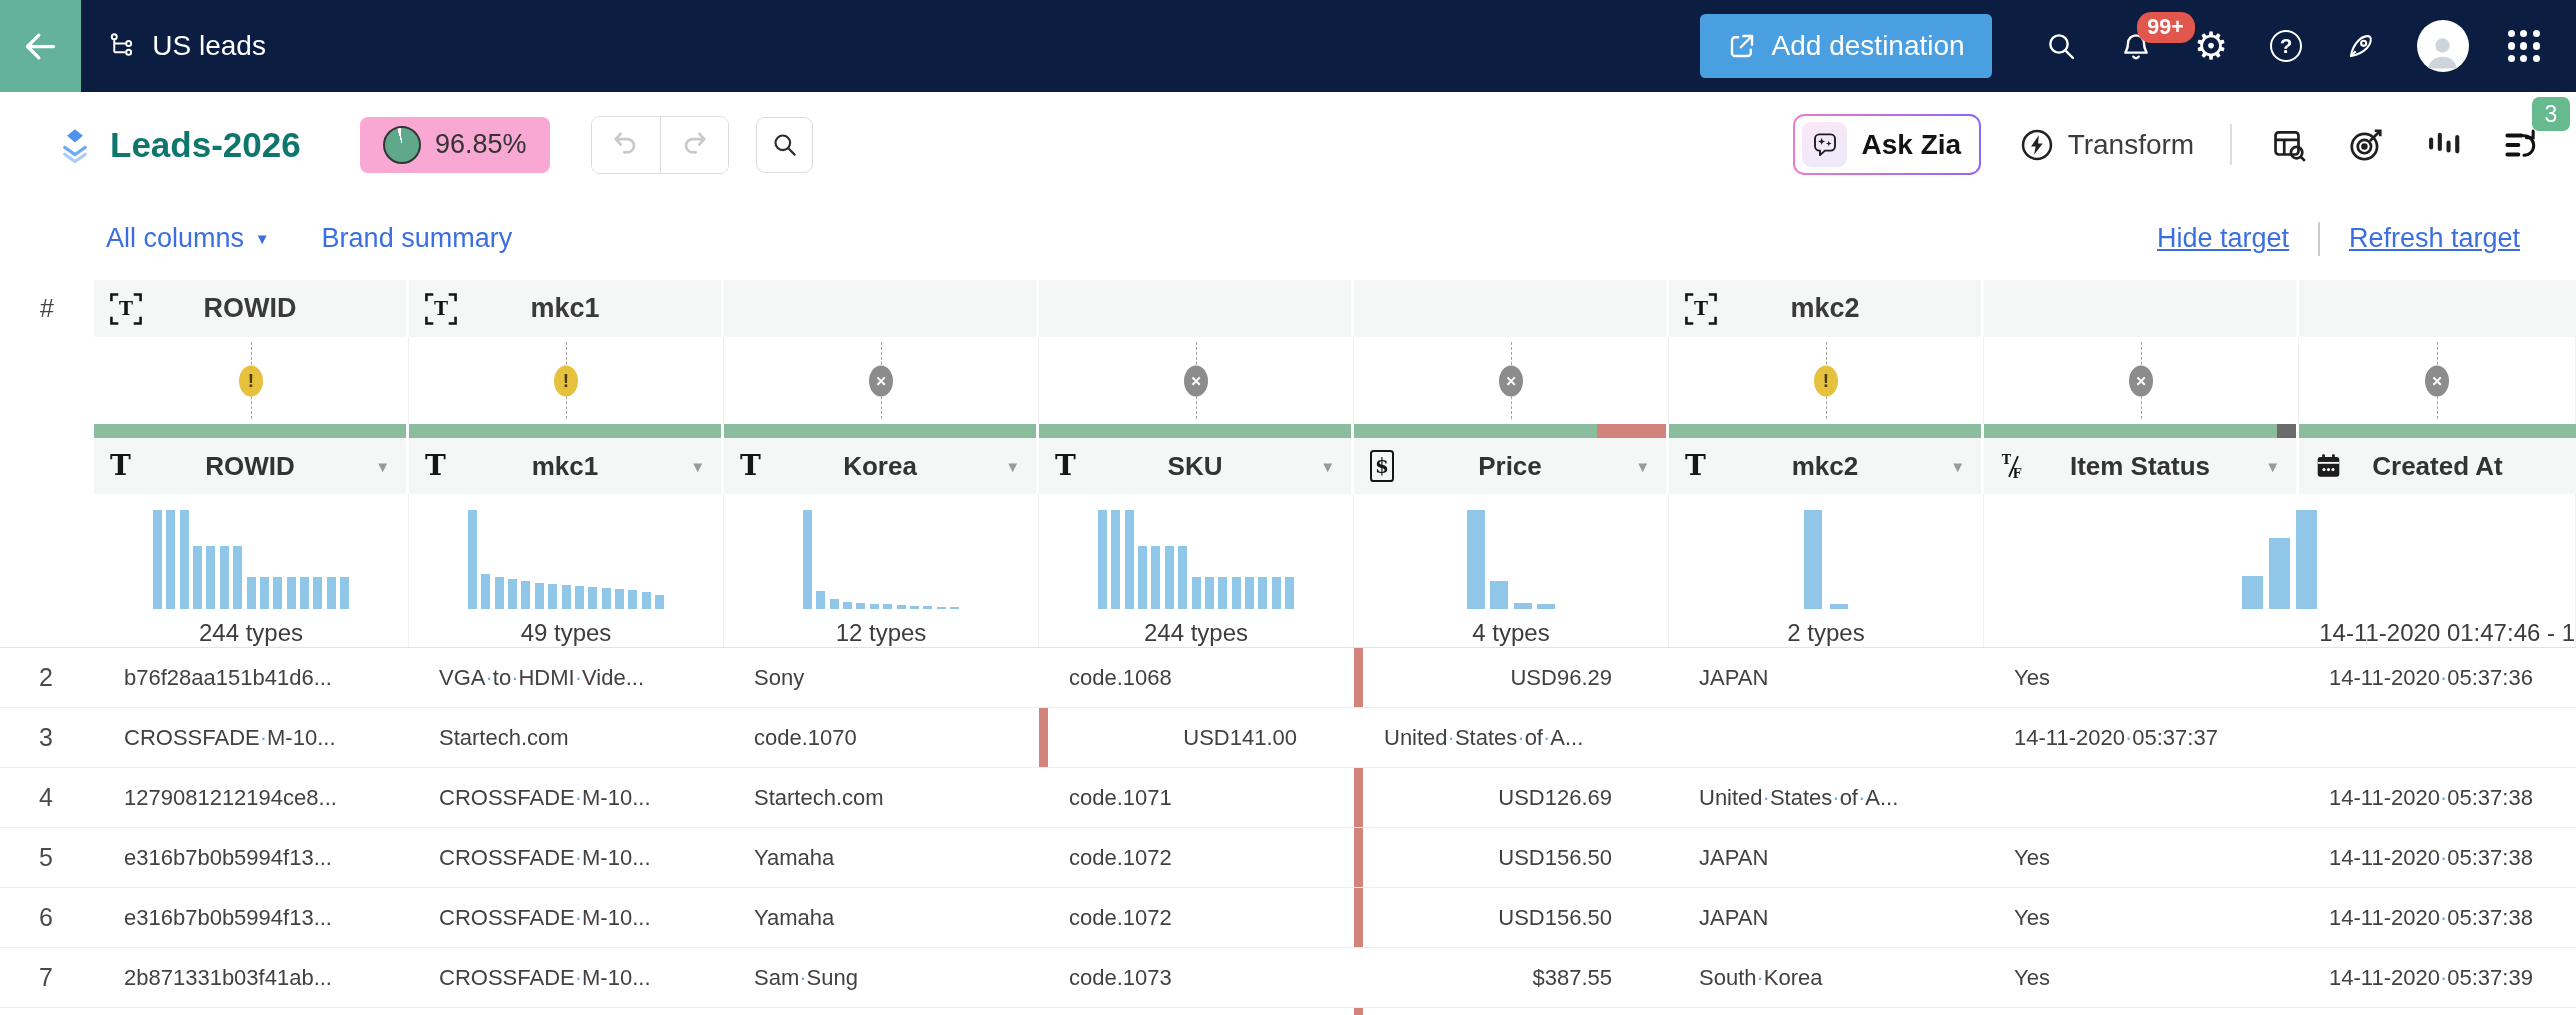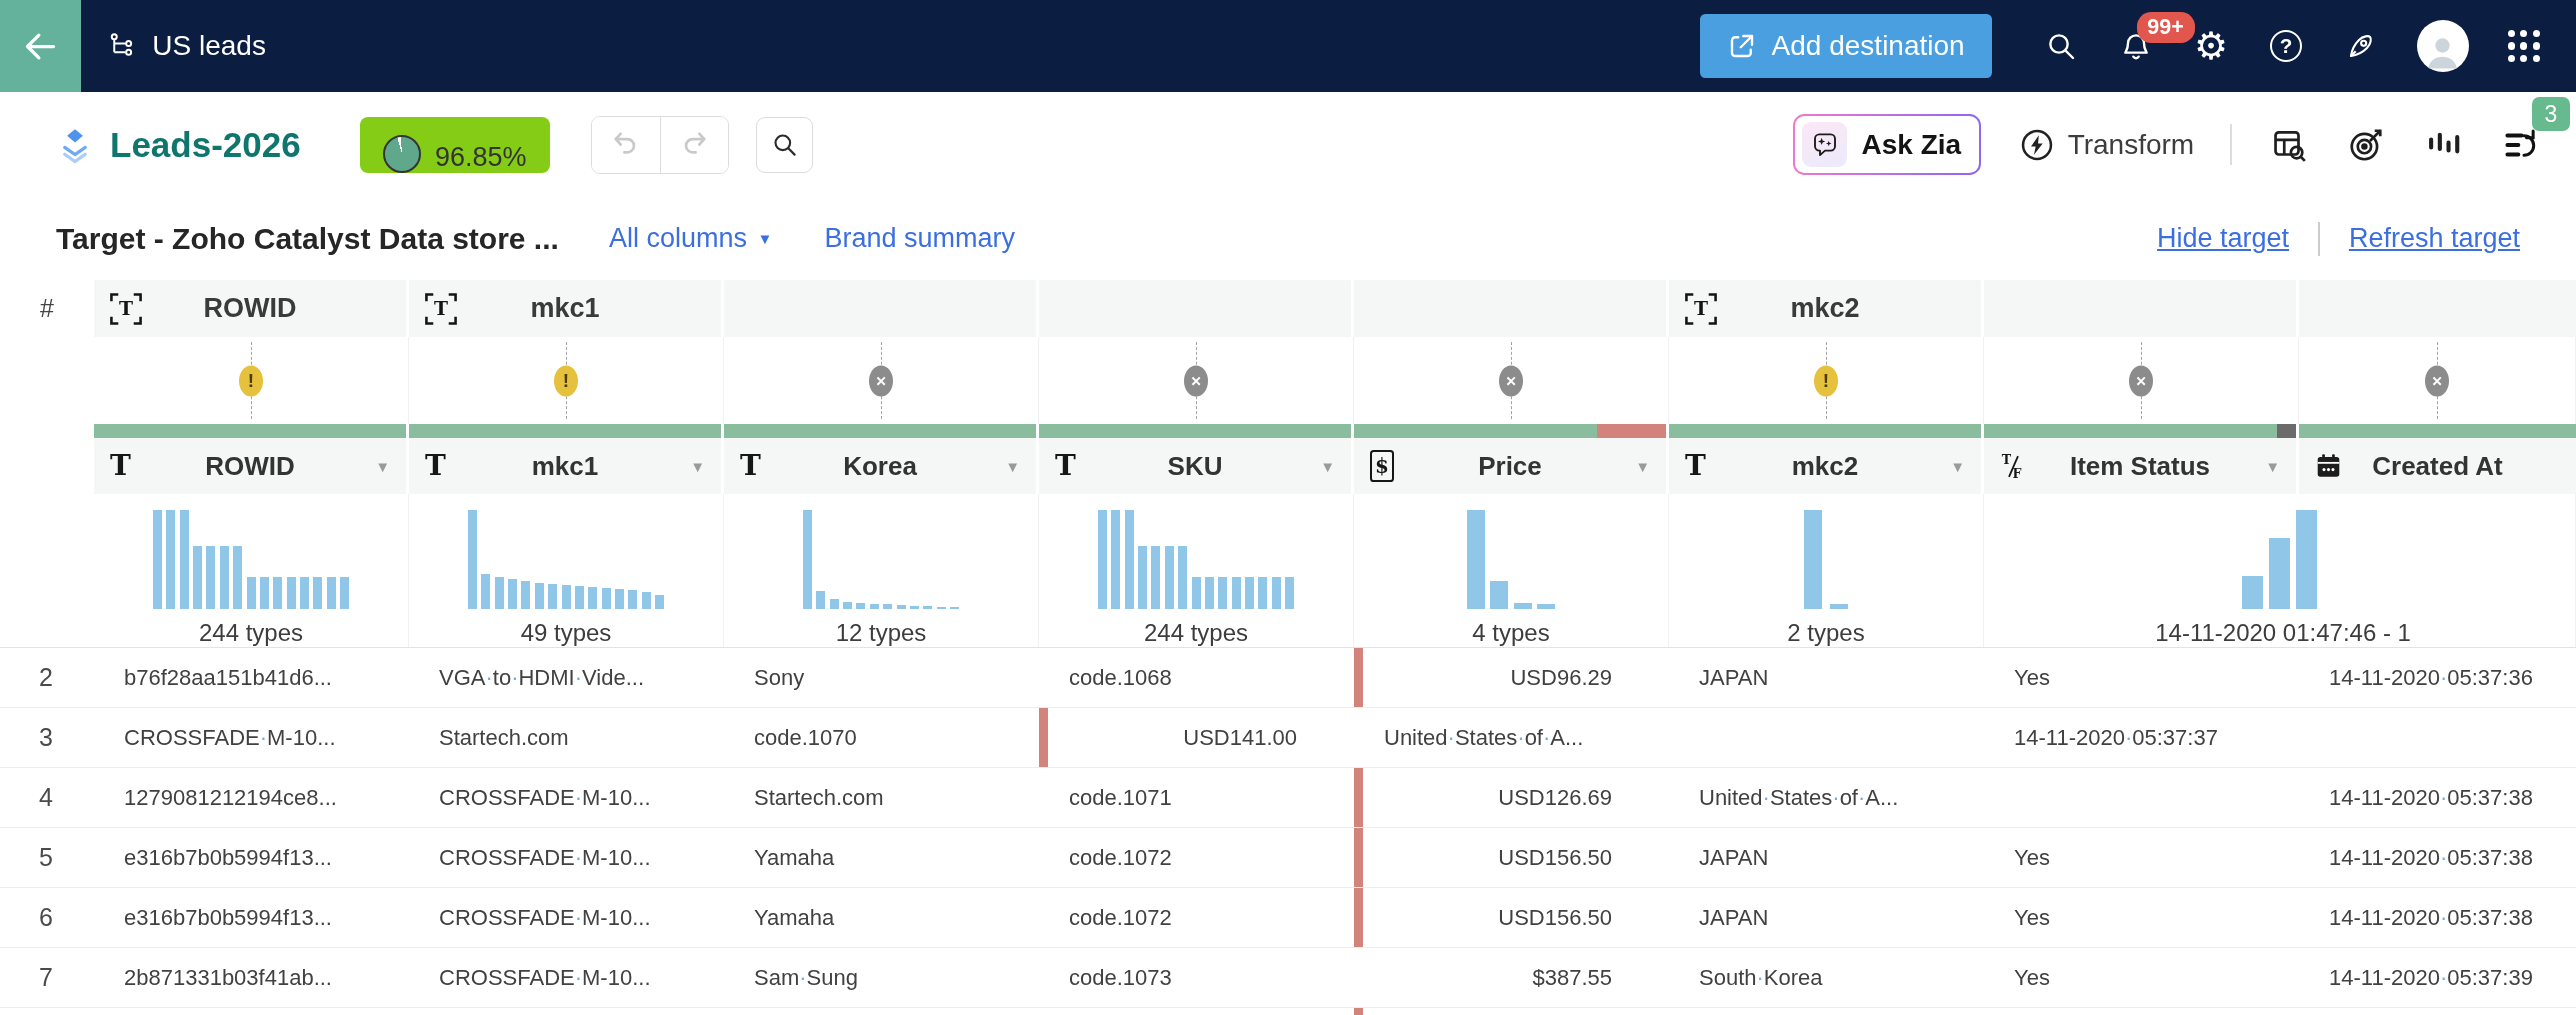--- a/index.html
+++ b/index.html
@@ -30,21 +30,21 @@
     border-radius:14.3px; padding:2.7px 10.7px; white-space:nowrap;}
   .avatar{width:52px; height:52px; border-radius:50%; background:#fff; margin-left:36px; flex:none; overflow:hidden; display:flex; align-items:flex-end; justify-content:center; cursor:pointer;}
   .avatar svg{width:41px; height:41px;}
   .grid-ic{display:grid; grid-template-columns:repeat(3,7.2px); grid-gap:5.4px; margin:0 36px 0 39px; cursor:pointer;}
   .grid-ic i{width:7.2px; height:7.2px; border-radius:50%; background:#fff;}
 
   
   .toolbar{height:105px; display:flex; align-items:center; padding-left:56px;}
   .ds-ic{width:38px; height:38px; flex:none;}
   .ds-name{font-size:35px; font-weight:bold; color:#0f766e; margin-left:16px; white-space:nowrap;}
-  .pill{margin-left:59px; height:56px; background:#84cc16; border-radius:8px; display:flex; align-items:flex-end; padding:0 23px; flex:none; cursor:pointer;}
+  .pill{margin-left:59px; height:56px; background:#f9a8d4; border-radius:8px; display:flex; align-items:center; padding:0 23px; flex:none; cursor:pointer;}
   .donut{width:38px; height:38px; border-radius:50%; border:2.7px solid #343434;
     background:conic-gradient(from -16deg,#fff 0 12deg,#5fa88c 12deg 360deg);}
   .pill-txt{font-size:27px; color:#333; margin-left:14.3px;}
   .undo-grp{margin-left:41px; display:flex; border:1.8px solid #dcdcdc; border-radius:9px; overflow:hidden; flex:none;}
   .undo-grp .ubtn{width:68px; height:56px; background:#fff; border:none; display:flex; align-items:center; justify-content:center; cursor:pointer;}
   .undo-grp .ubtn + .ubtn{border-left:1.8px solid #dcdcdc;}
   .ubtn svg{width:29px; height:29px;}
   .tool-search{margin-left:27px; width:57px; height:56px; border:1.8px solid #dcdcdc; border-radius:9px; background:#fff; display:flex; align-items:center; justify-content:center; cursor:pointer; flex:none;}
   .tool-search svg{width:27px; height:27px;}
   .toolbar-spacer{flex:1;}
@@ -108,21 +108,21 @@
   .ic-cur{width:24px; height:32px; border:2.2px solid #161616; border-radius:3.6px; display:flex; align-items:center; justify-content:center;
     font-family:"DejaVu Serif",serif; font-size:20px; font-weight:bold; color:#161616;}
   .hname{width:100%; text-align:center; font-size:26px; font-weight:bold; color:#333;}
   .harr{position:absolute; right:16px; top:50%; transform:translateY(-50%); font-size:15px; color:#9a9a9a;}
 
   .band-histogram{height:154px; border-bottom:0.9px solid #e3e3e3;}
   .gcell{border-right:0.9px solid #f1f1f1; padding-top:16px;}
   .bars{height:99px; display:flex; align-items:flex-end; justify-content:center;}
   .bars i{display:block; background:var(--hist-blue);}
   .gsum{text-align:center; font-size:24px; color:#3d3d3d; margin-top:10px; white-space:nowrap; overflow:hidden;}
-  .gsum.left{text-align:center; padding-left:7.2px;}
+  .gsum.left{text-align:right; padding-left:7.2px;}
 
   .rrow{height:60px; display:flex; border-bottom:0.9px solid #ededed;}
   .rrow .gutter{font-size:25px; color:#4a4a4a; text-align:right; padding-right:41px; line-height:59px;}
   .dcell{font-size:22px; color:#414141; line-height:59px; padding-left:30px; white-space:nowrap; overflow:hidden;}
   .dcell.num{text-align:right; padding-left:0; padding-right:57px;}
   .dcell .wdot{color:#6fa8e8;}
   .dcell .inv{position:absolute; left:0; top:0; bottom:0; width:9px; background:var(--q-red);}
   .rrow.partial{height:6.3px; overflow:hidden; border-bottom:none;}
 </style>
 </head>
@@ -282,21 +282,20 @@
       <svg viewBox="0 0 24 24" fill="none" stroke="#111" stroke-width="2.4" stroke-linecap="round">
           <path d="M4 6h9M4 12h7M4 18h7"></path>
           <path stroke-width="1.9" d="M14.5 18.5A6 6 0 1 0 14.5 6.2"></path>
           <path stroke-width="1.9" d="M20.3 3.2v4.2h-4.2"></path>
         </svg>
       <span class="steps-badge">3</span>
     </span>
   </div>
 
   <div class="target-bar">
-    <h2 class="tgt-title">Target - Zoho Catalyst Data store ...</h2>
     <span class="all-cols">
       <span class="lbl">All columns</span>
       <span class="tri">▼</span>
     </span>
     <a class="view-summary">Brand summary</a>
     <div class="tgt-spacer"></div>
     <a class="tgt-link">Hide target</a>
     <div class="tgt-sep"></div>
     <a class="tgt-link">Refresh target</a>
   </div>

